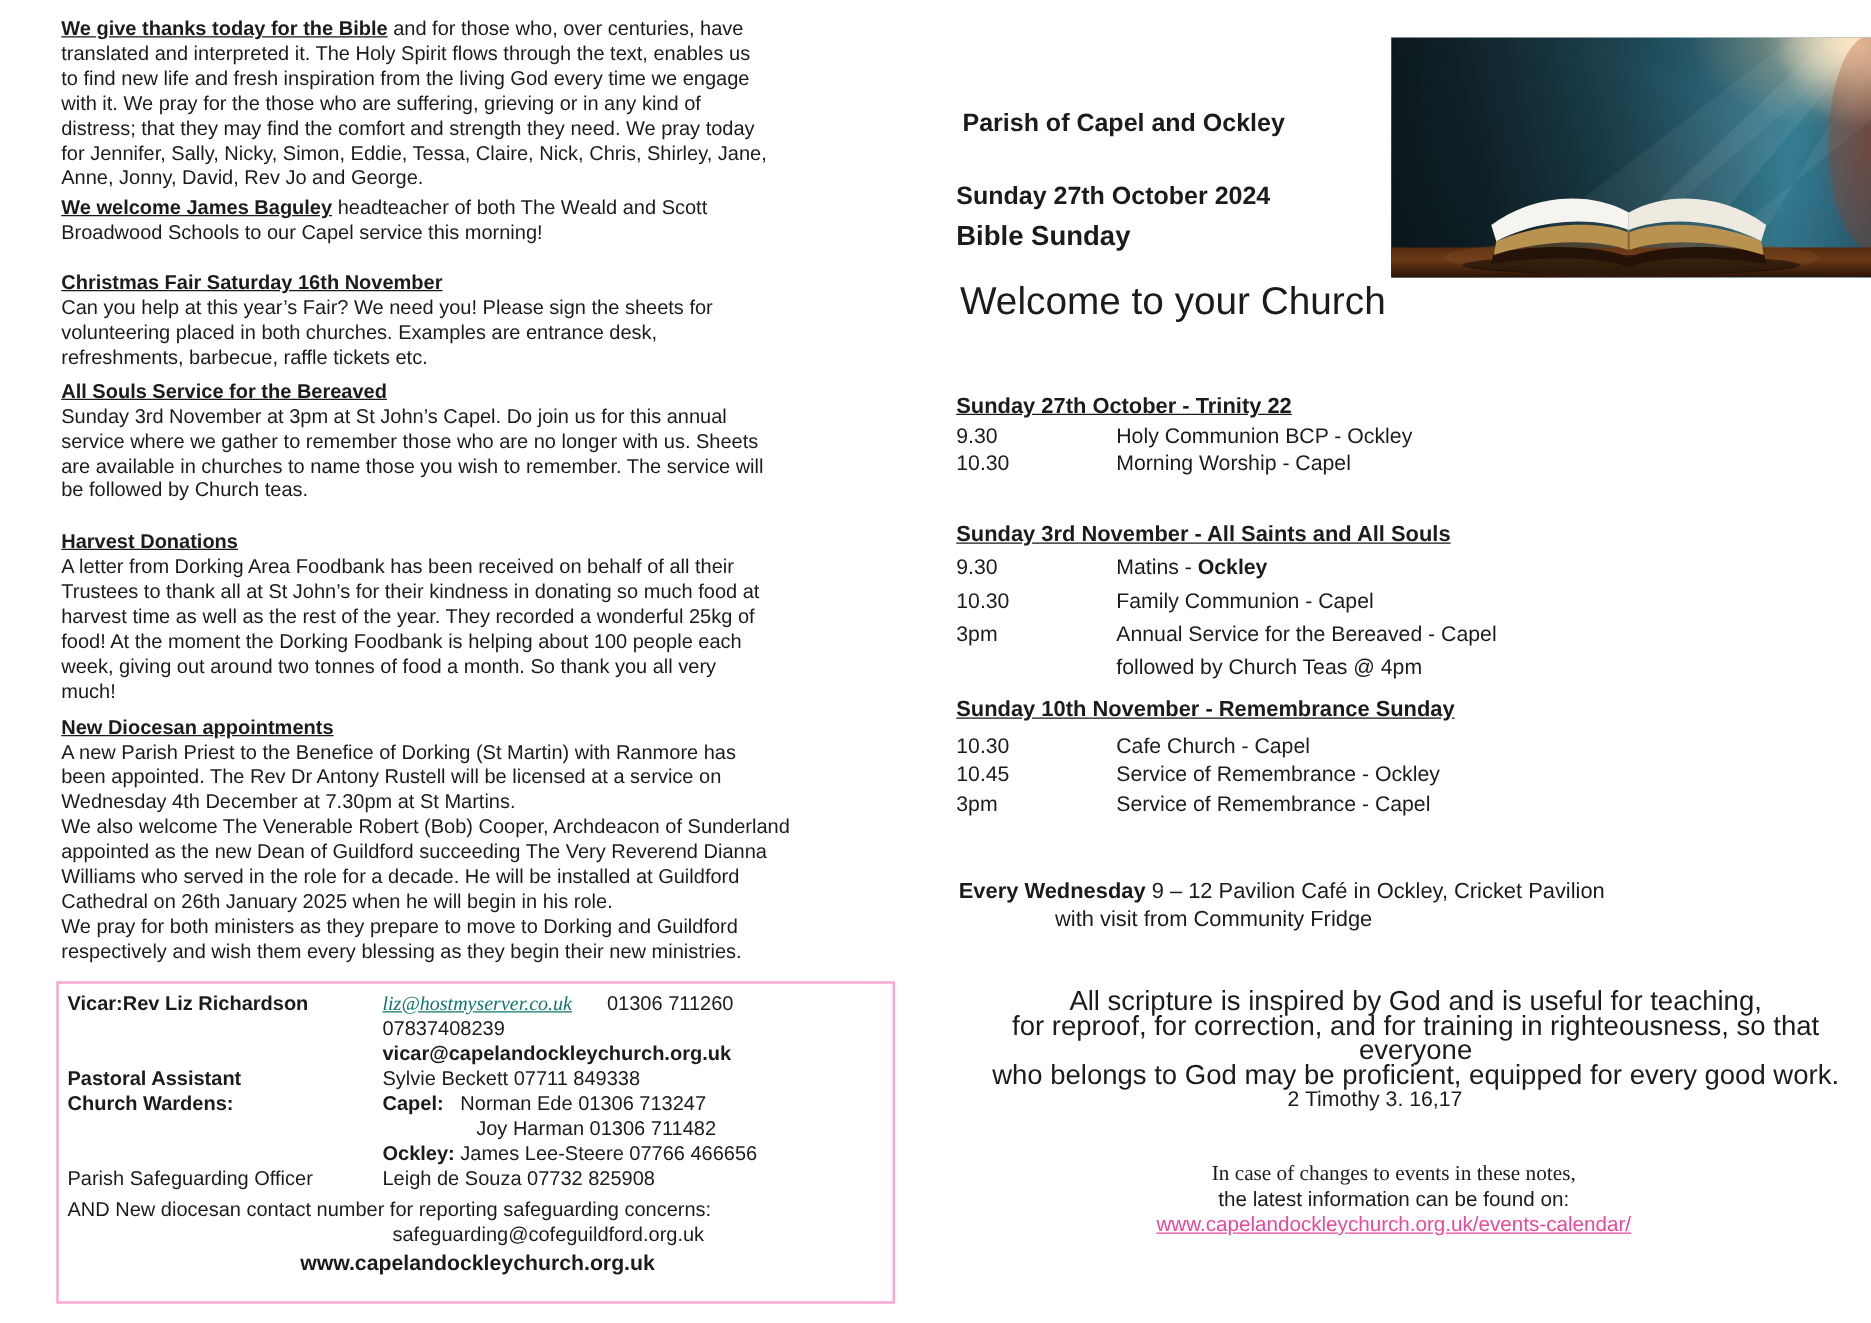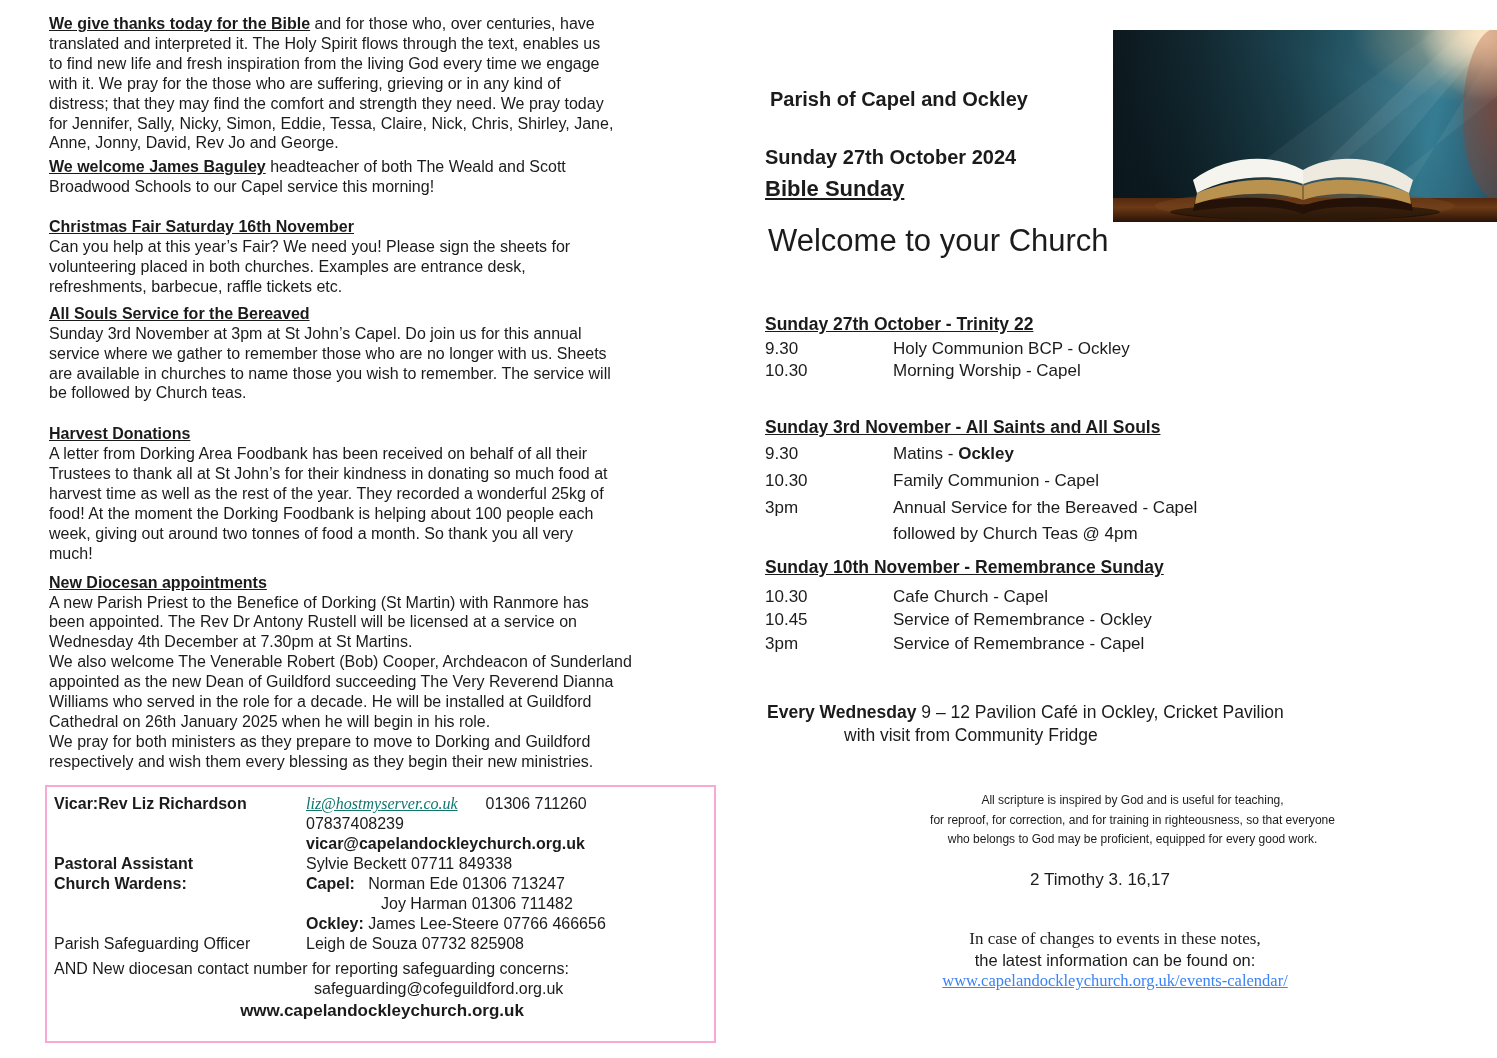--- a/index.html
+++ b/index.html
@@ -29,21 +29,21 @@
   .elink{color:#0f766e;text-decoration:underline;font-family:"Liberation Serif",serif;font-style:italic;}
   .phone-gap{display:inline-block;width:28px;}
   .cb-indent{margin-left:75px;}
   .cb-full{margin-top:5px;}
   .cb-email-line{margin-left:260px;}
   .cb-site{text-align:center;font-weight:bold;font-size:17px;margin-top:2px;}
   
   .r-abs{position:absolute;}
   .parish-title{left:770px;top:88px;font-size:20px;font-weight:bold;}
   .issue-date{left:765px;top:146px;font-size:20px;font-weight:bold;}
-  .bible-sunday{left:765px;top:176px;font-size:22px;font-weight:bold;text-decoration:underline;}
+  .bible-sunday{left:765px;top:176px;font-size:22px;font-weight:bold;}
   .welcome{left:768px;top:223px;font-size:31px;}
   
   .photo{
     left:1113px;top:30px;width:384px;height:192px;overflow:hidden;
     background:
       radial-gradient(ellipse 130px 70px at 96% 2%, rgba(255,225,180,0.85), rgba(255,190,120,0.25) 55%, rgba(255,190,120,0) 100%),
       radial-gradient(ellipse 60px 120px at 100% 42%, rgba(170,60,30,0.40), rgba(170,60,30,0) 75%),
       radial-gradient(ellipse 420px 260px at 12% 95%, rgba(5,12,14,0.55), rgba(5,12,14,0) 70%),
       linear-gradient(102deg,#0c181d 0%,#132a33 22%,#1d4552 45%,#2a5f70 62%,#357c92 80%,#2a6076 93%,#234e5f 100%);
   }
@@ -51,25 +51,25 @@
   
   .sgroup{left:765px;font-size:17px;width:720px;}
   .sg-title{font-weight:bold;text-decoration:underline;font-size:17.5px;margin-bottom:3px;}
   .srow{display:flex;}
   .stime{width:128px;flex:none;}
   .g1{top:314px;} .g1 .srow{line-height:21.5px;}
   .g2{top:402px;margin-top:15px;} .g2 .srow{line-height:26.8px;}
   .g3{top:557px;} .g3 .sg-title{margin-bottom:7px;} .g3 .srow{line-height:23.4px;}
   .every-wed{left:767px;top:701px;font-size:17.5px;line-height:23px;width:700px;}
   .ew-line2{margin-left:77px;}
-  .scripture{left:775px;top:791px;width:715px;text-align:center;font-size:12px;line-height:19.7px;white-space:pre-line;}
+  .scripture{left:775px;top:791px;width:715px;text-align:center;font-size:22px;line-height:19.7px;white-space:pre-line;}
   .scripture-ref{left:770px;top:870px;width:660px;text-align:center;font-size:17px;}
   .footer-note{left:770px;top:929px;width:690px;text-align:center;font-size:16.5px;line-height:20.5px;}
   .serif-line{font-family:"Liberation Serif",serif;font-size:17px;}
-  .cal-link{color:#3b82f6;text-decoration:underline;font-family:Liberation Serif, serif;}
+  .cal-link{color:#ec4899;text-decoration:underline;}
 </style>
 </head>
 <body>
 
 <div class="left-col">
 
   <div class="para mb16"><span class="runin">We give thanks today for the Bible</span><span> and for those who, over centuries, have
 translated and interpreted it.  The Holy Spirit flows through the text, enables us
 to find new life and fresh inspiration from the living God every time we engage
 with it. We pray for the those who are suffering, grieving or in any kind of

